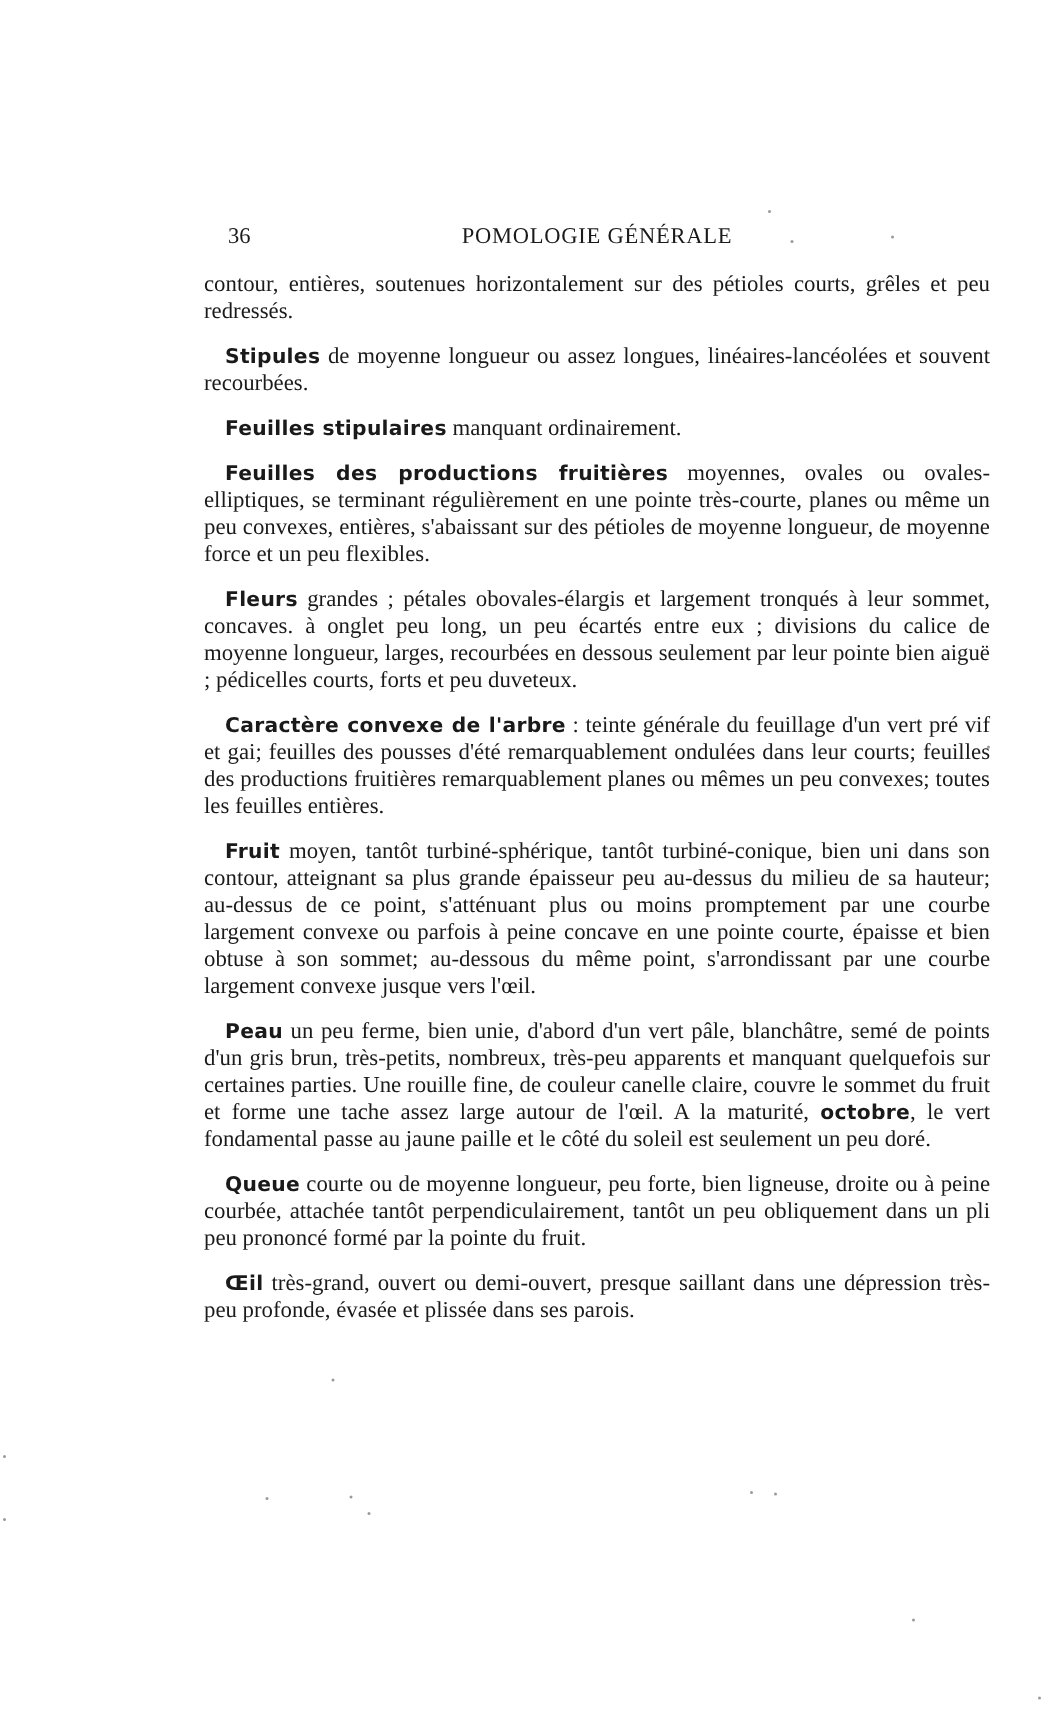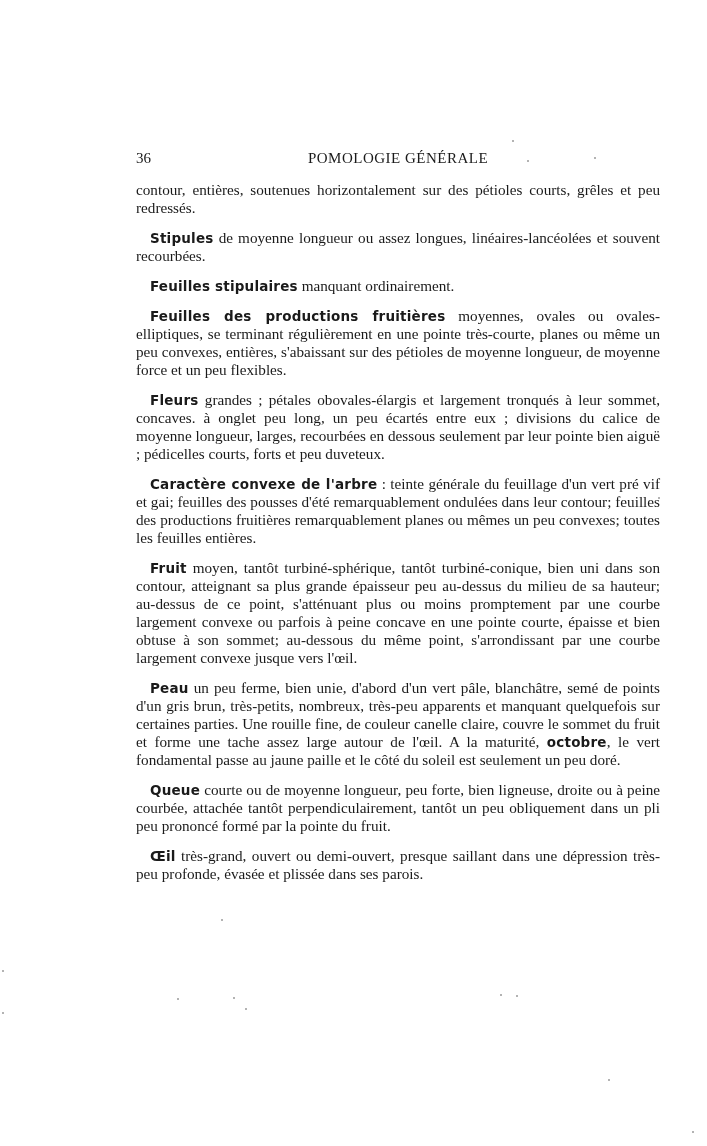--- a/index.html
+++ b/index.html
@@ -23,21 +23,21 @@
     }
     .running-head {
       position: relative;
       height: 22px;
       font-size: 14px;
       line-height: 22px;
       margin-bottom: 10px;
     }
     .page-number {
       position: absolute;
-      left: 0;
+      left: 16px;
       top: 0;
       font-family: "Liberation Serif", serif;
       font-size: 15px;
       text-align: center;
     }
     .head-title {
       position: absolute;
       left: 0;
       right: 0;
       top: 0;
@@ -96,21 +96,21 @@
 
   <p class="para">
     <span class="term">Feuilles des productions fruitières</span><span> moyennes, ovales ou ovales-elliptiques, se terminant régulièrement en une pointe très-courte, planes ou même un peu convexes, entières, s'abaissant sur des pétioles de moyenne longueur, de moyenne force et un peu flexibles.</span>
   </p>
 
   <p class="para">
     <span class="term">Fleurs</span><span> grandes ; pétales obovales-élargis et largement tronqués à leur sommet, concaves. à onglet peu long, un peu écartés entre eux ; divisions du calice de moyenne longueur, larges, recourbées en dessous seulement par leur pointe bien aiguë ; pédicelles courts, forts et peu duveteux.</span>
   </p>
 
   <p class="para">
-    <span class="term">Caractère convexe de l'arbre</span><span> : teinte générale du feuillage d'un vert pré vif et gai; feuilles des pousses d'été remarquablement ondulées dans leur contour; feuilles des productions fruitières remarquablement planes ou mêmes un peu convexes; toutes les feuilles entières.</span>
+    <span class="term">Caractère convexe de l'arbre</span><span> : teinte générale du feuillage d'un vert pré vif et gai; feuilles des pousses d'été remarquablement ondulées dans leur courts; feuilles des productions fruitières remarquablement planes ou mêmes un peu convexes; toutes les feuilles entières.</span>
   </p>
 
   <p class="para">
     <span class="term">Fruit</span><span> moyen, tantôt turbiné-sphérique, tantôt turbiné-conique, bien uni dans son contour, atteignant sa plus grande épaisseur peu au-dessus du milieu de sa hauteur; au-dessus de ce point, s'atténuant plus ou moins promptement par une courbe largement convexe ou parfois à peine concave en une pointe courte, épaisse et bien obtuse à son sommet; au-dessous du même point, s'arrondissant par une courbe largement convexe jusque vers l'œil.</span>
   </p>
 
   <p class="para">
     <span class="term">Peau</span><span> un peu ferme, bien unie, d'abord d'un vert pâle, blanchâtre, semé de points d'un gris brun, très-petits, nombreux, très-peu apparents et manquant quelquefois sur certaines parties. Une rouille fine, de couleur canelle claire, couvre le sommet du fruit et forme une tache assez large autour de l'œil. A la maturité, </span><span class="term">octobre</span><span>, le vert fondamental passe au jaune paille et le côté du soleil est seulement un peu doré.</span>
   </p>
 

